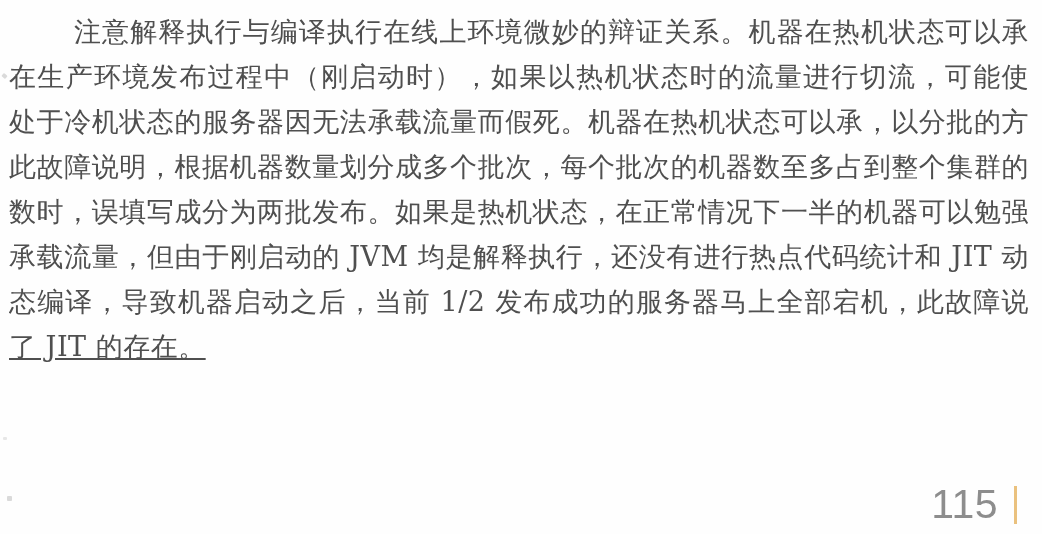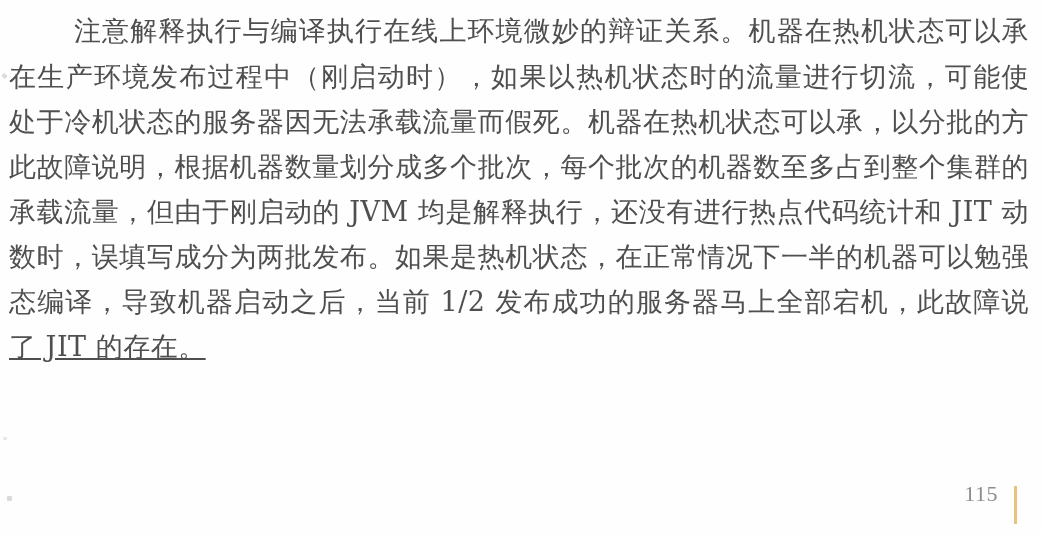--- a/index.html
+++ b/index.html
@@ -30,32 +30,31 @@
   }
   .text-line {
     text-align: justify;
     text-align-last: justify;
     text-justify: inter-character;
     height: 45px;
     overflow: hidden;
   }
   .text-line:first-child {
     text-indent: 65px;
-    font-family: Liberation Serif, serif;
   }
   .text-line:last-child {
     text-align-last: left;
     text-decoration: underline;
   }
   .page-number {
     position: absolute;
     right: 44px;
     top: 481px;
-    font-family: Liberation Serif, serif;
-    font-size: 22px;
+    font-family: Liberation Sans, sans-serif;
+    font-size: 41px;
     font-weight: 400;
     color: var(--page-number, #8d8d8d);
     letter-spacing: 0.5px;
   }
   .accent-bar {
     position: absolute;
     left: 1014px;
     top: 486px;
     width: 3px;
     height: 38px;
@@ -74,22 +73,22 @@
 </head>
 <body>
 
 <div class="scanned-page">
 
   <div class="text-block">
     <div class="text-line">注意解释执行与编译执行在线上环境微妙的辩证关系。机器在热机状态可以承</div>
     <div class="text-line">在生产环境发布过程中（刚启动时），如果以热机状态时的流量进行切流，可能使</div>
     <div class="text-line">处于冷机状态的服务器因无法承载流量而假死。机器在热机状态可以承，以分批的方</div>
     <div class="text-line">此故障说明，根据机器数量划分成多个批次，每个批次的机器数至多占到整个集群的</div>
+    <div class="text-line">数时，误填写成分为两批发布。如果是热机状态，在正常情况下一半的机器可以勉强</div>
     <div class="text-line">承载流量，但由于刚启动的 JVM 均是解释执行，还没有进行热点代码统计和 JIT 动</div>
-    <div class="text-line">数时，误填写成分为两批发布。如果是热机状态，在正常情况下一半的机器可以勉强</div>
     <div class="text-line">态编译，导致机器启动之后，当前 1/2 发布成功的服务器马上全部宕机，此故障说明</div>
     <div class="text-line">了 JIT 的存在。</div>
   </div>
 
   <div class="page-number">115</div>
   <div class="accent-bar"></div>
 
   <div class="scan-speck speck-1"></div>
   <div class="scan-speck speck-2"></div>
   <div class="scan-speck speck-3"></div>

